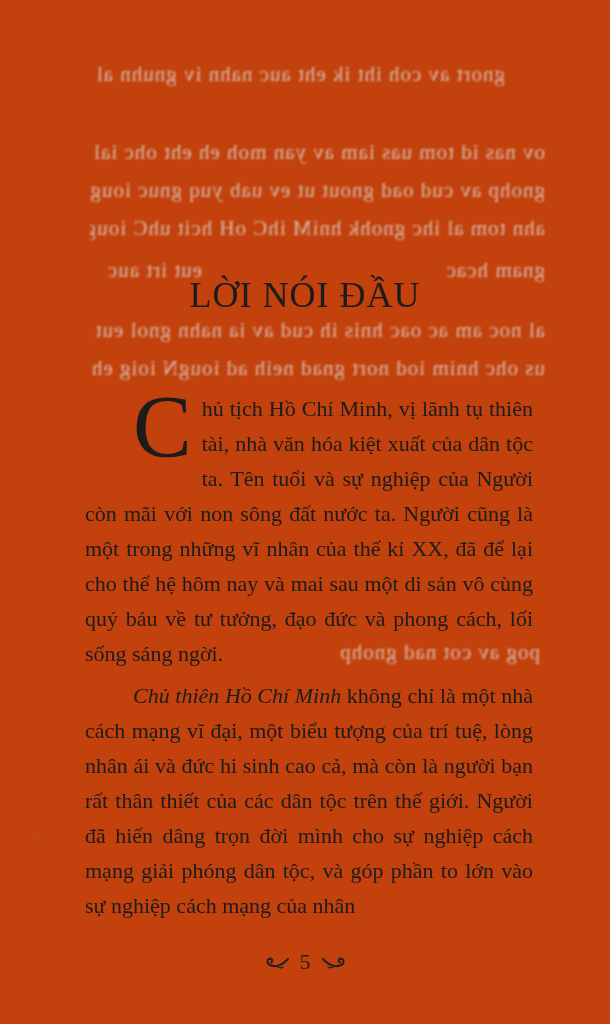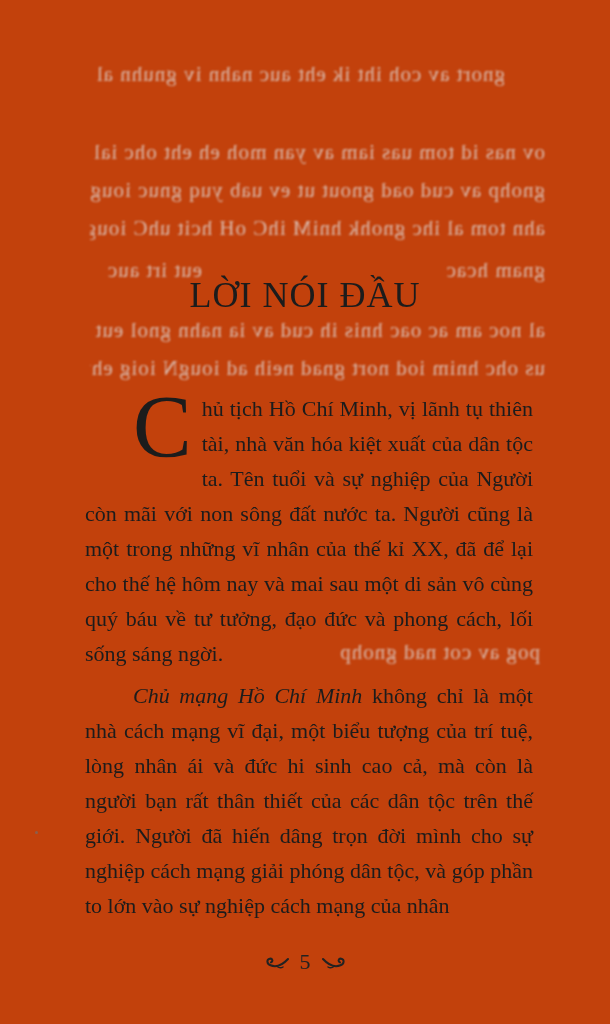--- a/index.html
+++ b/index.html
@@ -113,21 +113,21 @@
   <div class="bleed b7">us ohc hnim iod nort gnad neih ad iougN ioig eht nert cot nad</div>
   <div class="bleed b8">pog av cot nad gnohp</div>
 
   <h1 class="chapter-title">LỜI NÓI ĐẦU</h1>
 
   <div class="body-text">
     <p class="para-1">
       <span class="dropcap">C</span><span>hủ tịch Hồ Chí Minh, vị lãnh tụ thiên tài, nhà văn hóa kiệt xuất của dân tộc ta. Tên tuổi và sự nghiệp của Người còn mãi với non sông đất nước ta. Người cũng là một trong những vĩ nhân của thế kỉ XX, đã để lại cho thế hệ hôm nay và mai sau một di sản vô cùng quý báu về tư tưởng, đạo đức và phong cách, lối sống sáng ngời.</span>
     </p>
     <p class="para-2">
-      <span class="lead-italic">Chủ mạng Hồ Chí Minh</span><span> không chỉ là một nhà cách mạng vĩ đại, một biểu tượng của trí tuệ, lòng nhân ái và đức hi sinh cao cả, mà còn là người bạn rất thân thiết của các dân tộc trên thế giới. Người đã hiến dâng trọn đời mình cho sự nghiệp cách mạng giải phóng dân tộc, và góp phần to lớn vào sự nghiệp cách mạng của nhân</span>
+      <span class="lead-italic">Chủ thiên Hồ Chí Minh</span><span> không chỉ là một nhà cách mạng vĩ đại, một biểu tượng của trí tuệ, lòng nhân ái và đức hi sinh cao cả, mà còn là người bạn rất thân thiết của các dân tộc trên thế giới. Người đã hiến dâng trọn đời mình cho sự nghiệp cách mạng giải phóng dân tộc, và góp phần to lớn vào sự nghiệp cách mạng của nhân</span>
     </p>
   </div>
 
   <div class="dot-artifact"></div>
 
   <div class="page-footer">
     <span class="ornament left">
       <svg width="26" height="14" viewBox="0 0 26 14" xmlns="http://www.w3.org/2000/svg">
         <path d="M25 4 C19 10.5, 12.5 12.3, 7.5 10.3 C3.4 8.6, 3.6 4.3, 6.8 3.7 C9.5 3.2, 10.3 6.5, 8 7.4" fill="none" stroke="#222222" stroke-width="2" stroke-linecap="round"></path>
         <path d="M14 11.5 C16 13, 18.5 13, 20 12" fill="none" stroke="#222222" stroke-width="1.4" stroke-linecap="round"></path>

